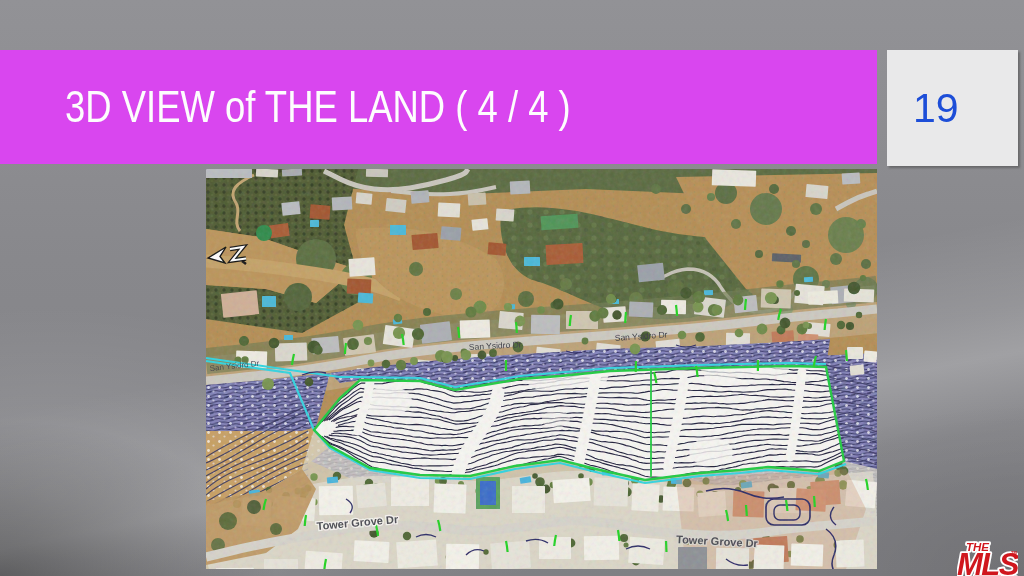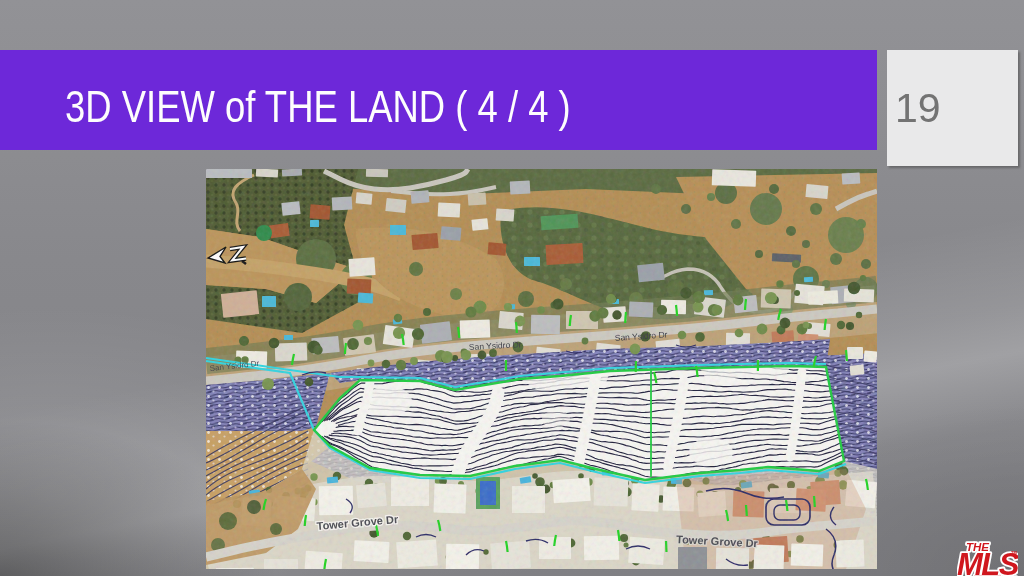--- a/index.html
+++ b/index.html
@@ -1,20 +1,20 @@
 <!DOCTYPE html>
 <html><head><meta charset="utf-8">
 <style>
 html,body{margin:0;padding:0;width:1024px;height:576px;overflow:hidden;}
 body{font-family:"Liberation Sans", sans-serif;position:relative;}
 .bg{position:absolute;inset:0;width:1024px;height:576px;}
-.titlebar{position:absolute;left:0;top:50px;width:877px;height:100px;background:#6d28d9;}
+.titlebar{position:absolute;left:0;top:50px;width:877px;height:114px;background:#d946ef;}
 .title{position:absolute;left:65px;top:0;height:114px;line-height:114px;color:#fdfdfd;font-size:45px;letter-spacing:0px;white-space:nowrap;transform:scaleX(0.81);transform-origin:0 50%;}
 .pagebox{position:absolute;left:887px;top:50px;width:131px;height:116px;background:#e9e9ea;box-shadow:2px 2px 2px rgba(60,60,60,0.45);}
-.pagenum{position:absolute;left:8px;top:0;height:116px;line-height:116px;color:#737373;font-size:41px;}
+.pagenum{position:absolute;left:26px;top:0;height:116px;line-height:116px;color:#1d4ed8;font-size:41px;}
 .photo{position:absolute;left:206px;top:169px;width:671px;height:400px;}
 .mls{position:absolute;left:957px;top:539px;}
 </style></head>
 <body>
 
 <svg class="bg" viewBox="0 0 1024 576" xmlns="http://www.w3.org/2000/svg">
 <defs>
 <linearGradient id="bgv" x1="0" y1="0" x2="0" y2="1">
 <stop offset="0" stop-color="#929296"></stop>
         <stop offset="0.45" stop-color="#88888c"></stop>

